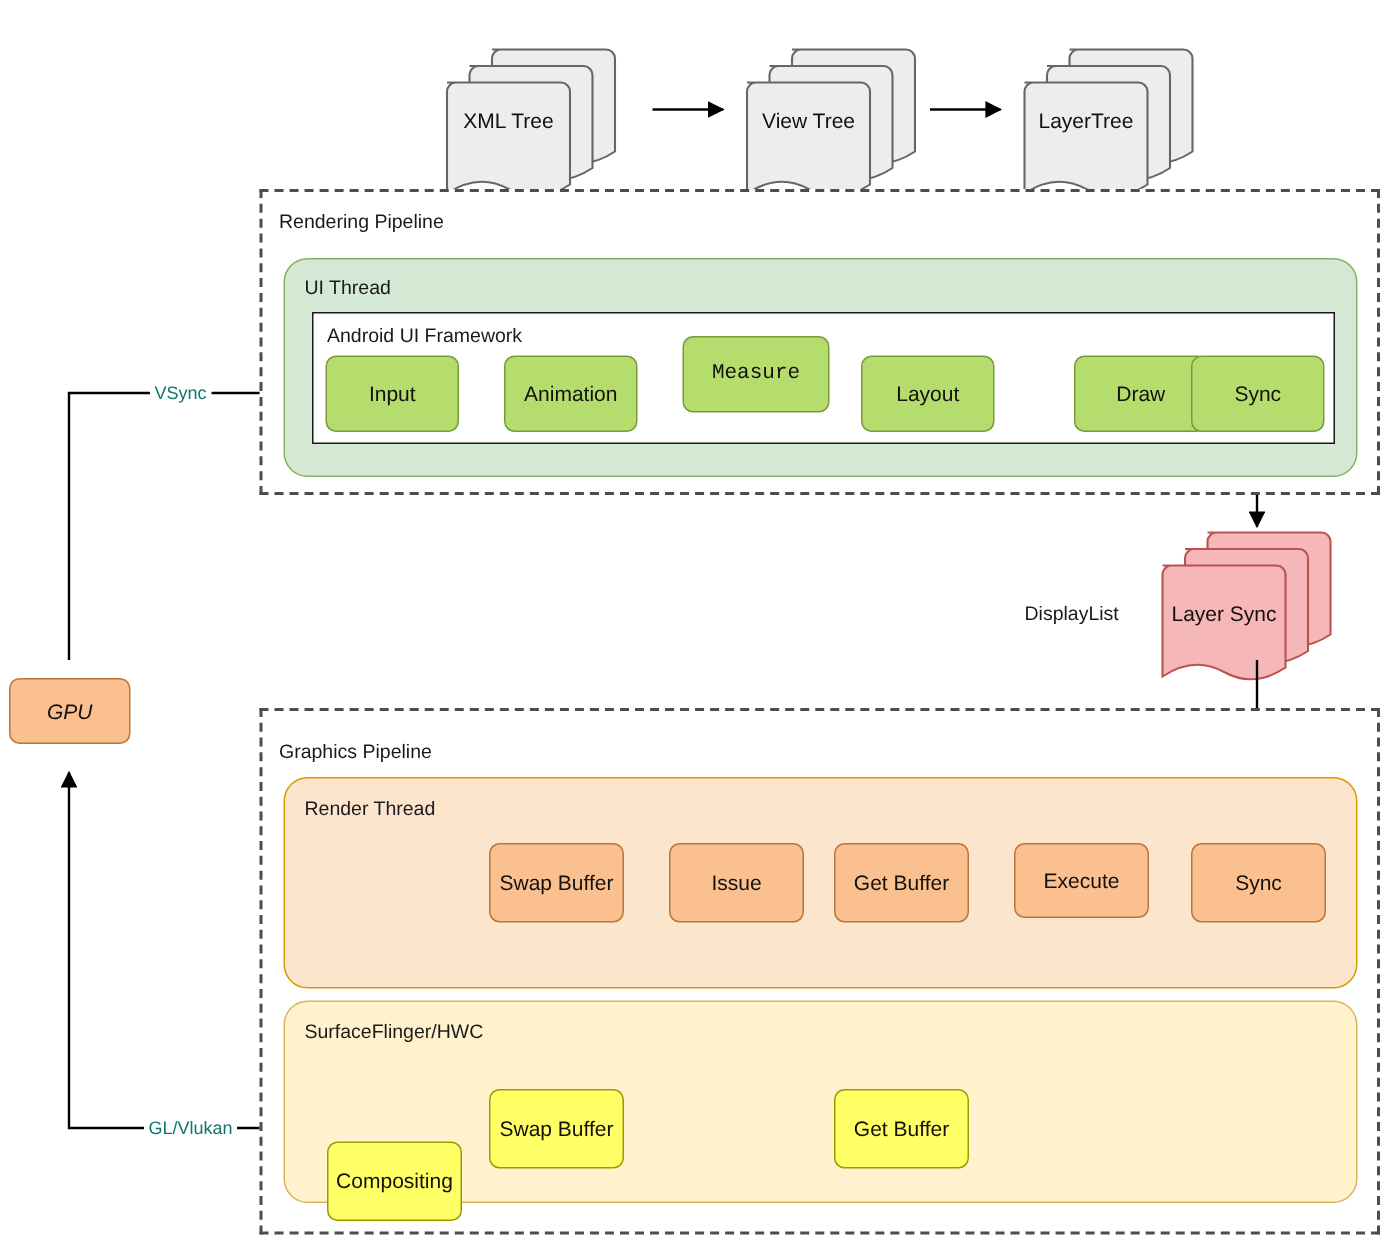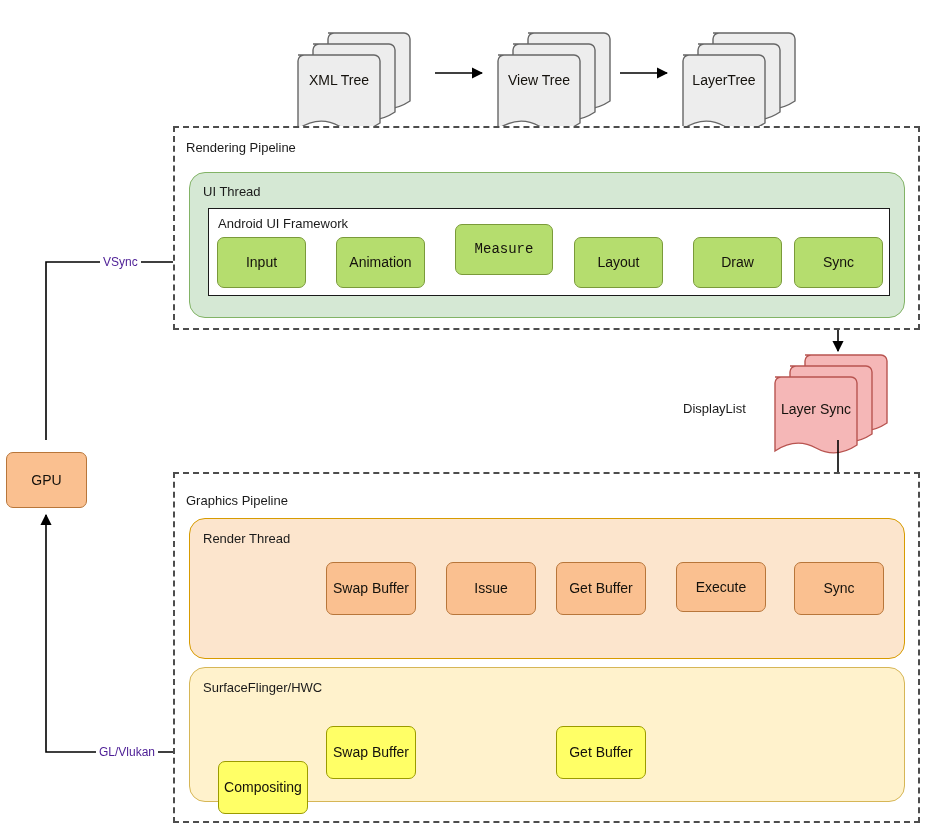--- a/index.html
+++ b/index.html
@@ -82,21 +82,21 @@
     line-height: 1.15;
   }
   .node.green  { background: #b5dd6e; border-color: #7a9a3a; }
   .node.orange { background: #fac090; border-color: #b8763a; }
   .node.yellow { background: #ffff66; border-color: #9b9b00; }
 
   
   .edge-label {
     position: absolute;
     font-size: 12px;
-    color: #4c1d95;
+    color: #0f766e;
     background: #ffffff;
     padding: 0 3px;
     white-space: nowrap;
   }
   .side-label {
     position: absolute;
     font-size: 13px;
     color: #1a1a1a;
     white-space: nowrap;
   }
@@ -199,29 +199,29 @@
               background:#d5e8d4; border-color:#82b366;"></div>
   <div class="lane-title" style="left:203px; top:184px;">UI Thread</div>
 
   <div class="plain-box" style="left:208px; top:208px; width:682px; height:88px;"></div>
   <div class="plain-box-title" style="left:218px; top:216px;">Android UI Framework</div>
 
   <div class="node green" style="left:217px; top:237px; width:89px; height:51px;">Input</div>
   <div class="node green" style="left:336px; top:237px; width:89px; height:51px;">Animation</div>
   <div class="node green" style="left:455px; top:224px; width:98px; height:51px;font-family:Liberation Mono, monospace;">Measure</div>
   <div class="node green" style="left:574px; top:237px; width:89px; height:51px;">Layout</div>
-  <div class="node green" style="left:693px; top:237px; width:89px; height:51px;">Draw</div>
+  <div class="node green" style="left:716px; top:237px; width:89px; height:51px;">Draw</div>
   <div class="node green" style="left:794px; top:237px; width:89px; height:51px;">Sync</div>
 
   <div class="side-label" style="left:683px; top:401px;">DisplayList</div>
   <div class="doc-stack" style="left:775px; top:401px; width:82px;">
     <div class="doc-label">Layer Sync</div>
   </div>
 
-  <div class="node orange" style="left:6px; top:452px; width:81px; height:56px;">GPU</div>
+  <div class="node orange" style="left:6px; top:452px; width:81px; height:44px;font-style:italic;">GPU</div>
 
   <div class="edge-label" style="left:100px; top:255px;">VSync</div>
   <div class="edge-label" style="left:96px; top:745px;">GL/Vlukan</div>
 
   <div class="dashed-group" style="left:173px; top:472px; width:747px; height:351px;"></div>
   <div class="group-title" style="left:186px; top:493px;">Graphics Pipeline</div>
 
   <div class="lane" style="left:189px; top:518px; width:716px; height:141px;
               background:#fce5cd; border-color:#d79b00;"></div>
   <div class="lane-title" style="left:203px; top:531px;">Render Thread</div>

